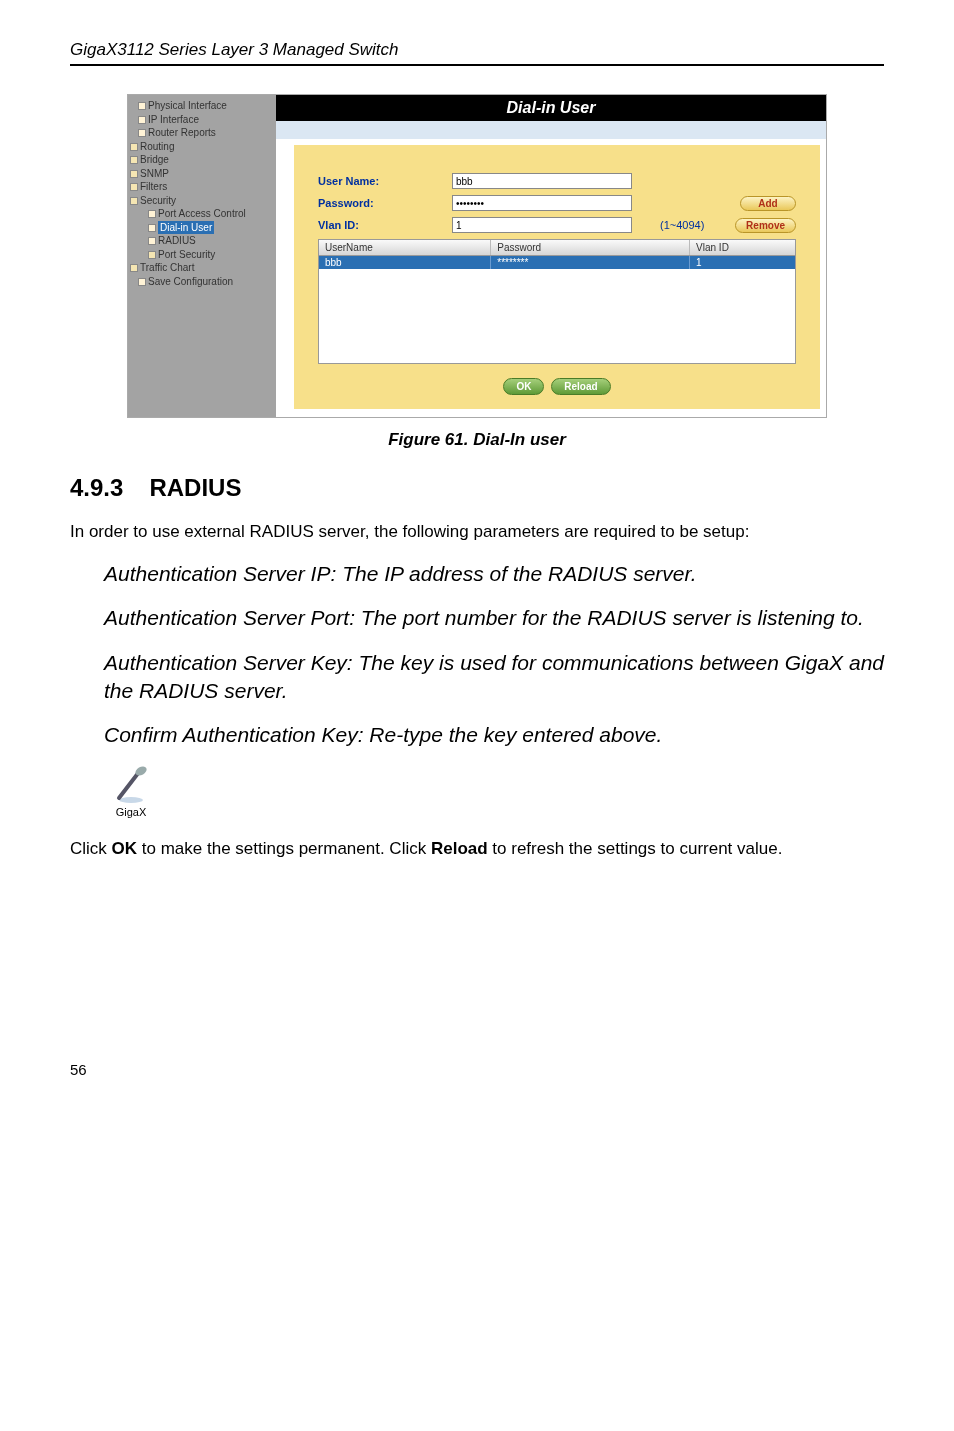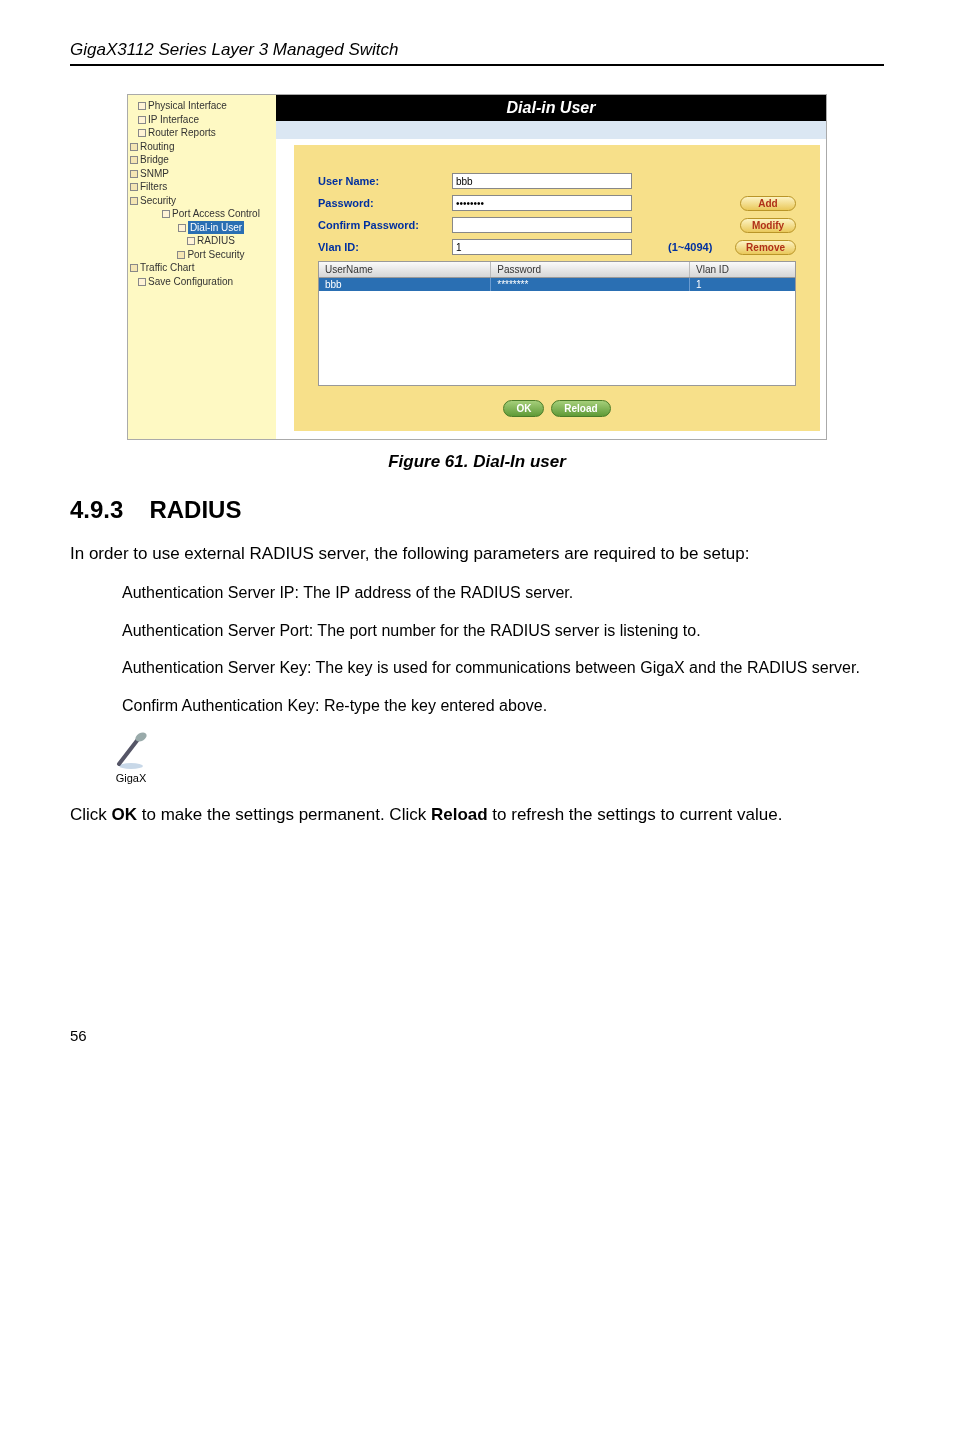--- a/index.html
+++ b/index.html
@@ -22,28 +22,28 @@
   .shot {
     margin: 0 auto 10px auto;
     width: 700px;
     border: 1px solid #aaa;
     background: #fff;
     display: flex;
     font-size: 10px;
   }
   .tree {
     width: 148px;
-    background: #fef9c3;
+    background: #a3a3a3;
     padding: 4px 2px;
     color: #333;
     line-height: 1.35;
   }
   .tree .item { white-space: nowrap; overflow: hidden; text-overflow: clip; }
   .tree .ind1 { padding-left: 8px; }
-  .tree .ind2 { padding-left: 18px; text-align: center; }
+  .tree .ind2 { padding-left: 18px; }
   .tree .sel { background: #2a6fb3; color: #fff; display: inline-block; padding: 0 2px; }
   .ic { display: inline-block; width: 8px; height: 8px; border: 1px solid #888; margin-right: 2px; vertical-align: middle; background: #fff3d6; }
   .ic.folder { background: #f5e6b3; }
 
   .content { flex: 1; background: #fff; }
   .banner {
     background: #000;
     color: #fff;
     font-weight: bold;
     font-style: italic;
@@ -53,21 +53,21 @@
   }
   .lightbar { background: #dbe7f3; height: 18px; }
   .panel {
     background: #f7e08a;
     margin: 6px 6px 8px 18px;
     padding: 28px 24px 14px 24px;
   }
   .frow { display: flex; align-items: center; margin-bottom: 6px; }
   .flabel { width: 134px; color: #0030a0; font-weight: bold; font-size: 11px; }
   .finput { width: 180px; height: 16px; border: 1px solid #888; background: #fff; font-size: 10px; padding: 0 3px; }
-  .range { color: #0030a0; font-weight: bold; margin-left: 36px; font-size: 11px; }
+  .range { color: #0030a0; font-weight: normal; margin-left: 28px; font-size: 11px; }
   .pillbtn {
     margin-left: auto;
     background: linear-gradient(#fdf3c3,#e9c85a);
     border: 1px solid #b99528;
     border-radius: 8px;
     color: #b03018;
     font-weight: bold;
     font-size: 10px;
     padding: 1px 10px;
     min-width: 56px;
@@ -110,25 +110,26 @@
   }
   h2.section .num { display: inline-block; margin-right: 26px; }
 
   p.body {
     font-size: 17px;
     line-height: 1.35;
     margin-bottom: 16px;
     text-align: justify;
   }
   p.indent {
-    margin-left: 52px;
-    font-size: 16px;
+    margin-left: 34px;
+    font-size: 21px;
     line-height: 1.35;
     margin-bottom: 16px;
     text-align: justify;
+    font-style: italic;
   }
 
   .noteblock { display: flex; align-items: flex-start; margin: 4px 0 20px 34px; }
   .noteicon { width: 54px; text-align: center; font-size: 11px; }
   .noteicon svg { display: block; margin: 0 auto 2px auto; }
   .notetext { flex: 1; font-style: italic; font-size: 17px; line-height: 1.35; padding-left: 14px; text-align: justify; }
 
   .pagenum { font-size: 15px; margin-top: 200px; }
 </style>
 </head>
@@ -161,25 +162,20 @@
       <div class="frow">
         <div class="flabel">User Name:</div>
         <input class="finput" value="bbb" style="">
       </div>
       <div class="frow">
         <div class="flabel">Password:</div>
         <input class="finput" value="••••••••" style="">
         <span class="pillbtn">Add</span>
       </div>
       <div class="frow">
-        <div class="flabel">Confirm Password:</div>
-        <input class="finput" value="" style="">
-        <span class="pillbtn">Modify</span>
-      </div>
-      <div class="frow">
         <div class="flabel">Vlan ID:</div>
         <input class="finput" value="1" style="">
         <span class="range">(1~4094)</span>
         <span class="pillbtn">Remove</span>
       </div>
 
       <div class="tablewrap">
         <div class="thead">
           <div class="col-u">UserName</div>
           <div class="col-p">Password</div>

